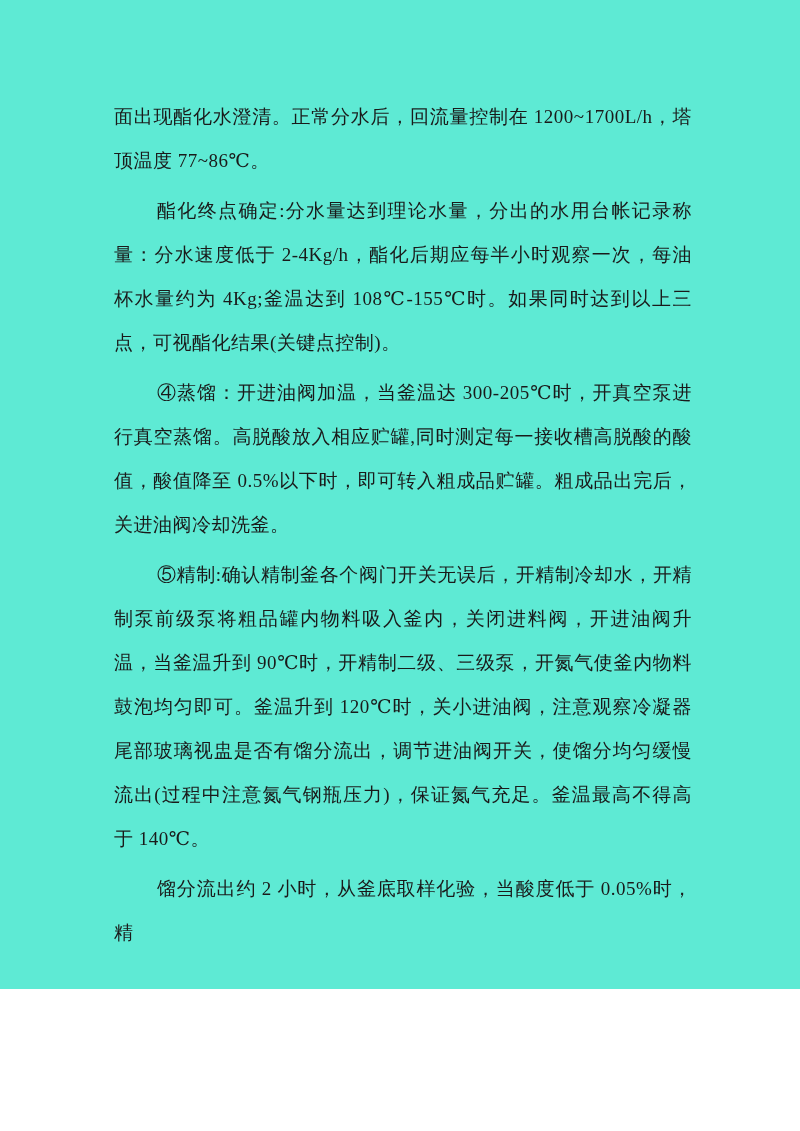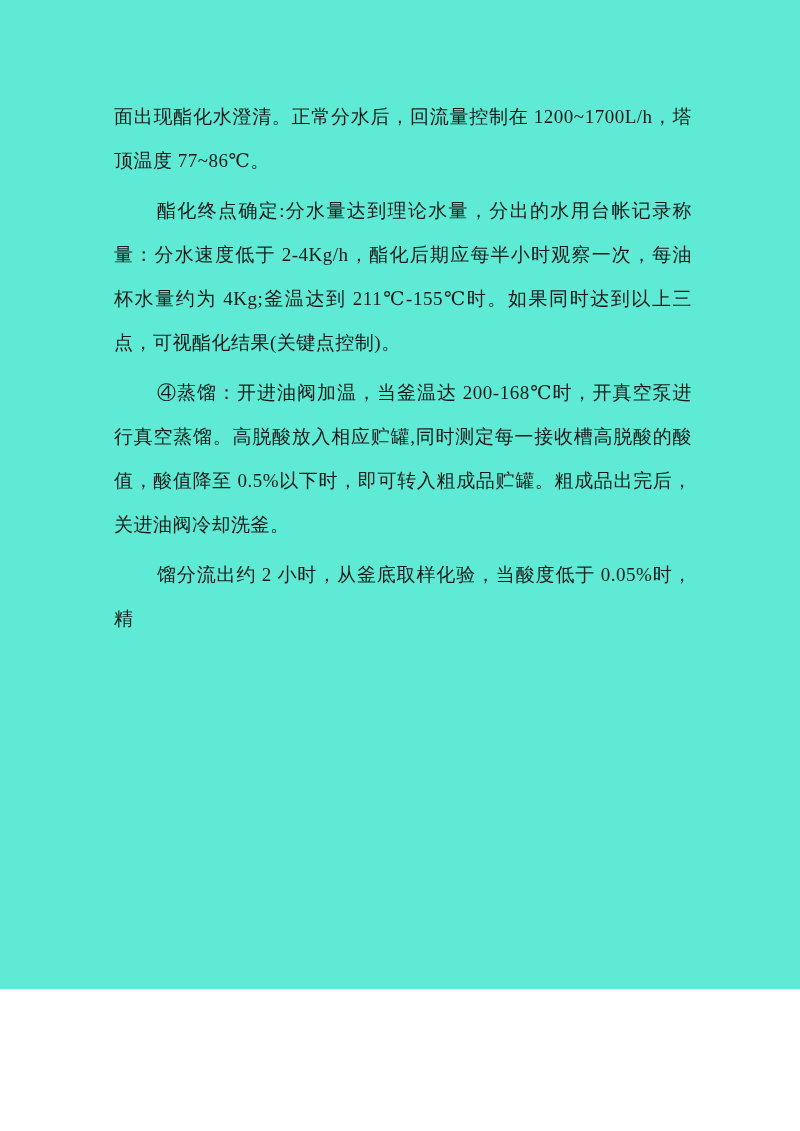--- a/index.html
+++ b/index.html
@@ -48,21 +48,22 @@
     line-height: 20px;
     color: #2b2b2b;
   }
 </style>
 </head>
 <body>
 
 <div class="page">
   <div class="doc-content">
     <p class="para">面出现酯化水澄清。正常分水后，回流量控制在 1200~1700L/h，塔顶温度 77~86℃。</p>
-    <p class="para indent">酯化终点确定:分水量达到理论水量，分出的水用台帐记录称量：分水速度低于 2-4Kg/h，酯化后期应每半小时观察一次，每油杯水量约为 4Kg;釜温达到 211℃-155℃时。如果同时达到以上三点，可视酯化结果(关键点控制)。</p>
-    <p class="para indent">④蒸馏：开进油阀加温，当釜温达 200-168℃时，开真空泵进行真空蒸馏。高脱酸放入相应贮罐,同时测定每一接收槽高脱酸的酸值，酸值降至 0.5%以下时，即可转入粗成品贮罐。粗成品出完后，关进油阀冷却洗釜。</p>
+    <p class="para indent">酯化终点确定:分水量达到理论水量，分出的水用台帐记录称量：分水速度低于 2-4Kg/h，酯化后期应每半小时观察一次，每油杯水量约为 4Kg;釜温达到 108℃-155℃时。如果同时达到以上三点，可视酯化结果(关键点控制)。</p>
+    <p class="para indent">④蒸馏：开进油阀加温，当釜温达 300-205℃时，开真空泵进行真空蒸馏。高脱酸放入相应贮罐,同时测定每一接收槽高脱酸的酸值，酸值降至 0.5%以下时，即可转入粗成品贮罐。粗成品出完后，关进油阀冷却洗釜。</p>
+    <p class="para indent">⑤精制:确认精制釜各个阀门开关无误后，开精制冷却水，开精制泵前级泵将粗品罐内物料吸入釜内，关闭进料阀，开进油阀升温，当釜温升到 90℃时，开精制二级、三级泵，开氮气使釜内物料鼓泡均匀即可。釜温升到 120℃时，关小进油阀，注意观察冷凝器尾部玻璃视盅是否有馏分流出，调节进油阀开关，使馏分均匀缓慢流出(过程中注意氮气钢瓶压力)，保证氮气充足。釜温最高不得高于 140℃。</p>
     <p class="para indent">馏分流出约 2 小时，从釜底取样化验，当酸度低于 0.05%时，精</p>
   </div>
 
   <div class="page-footer">
     <span>8</span>
   </div>
 </div>
 
 </body></html>

